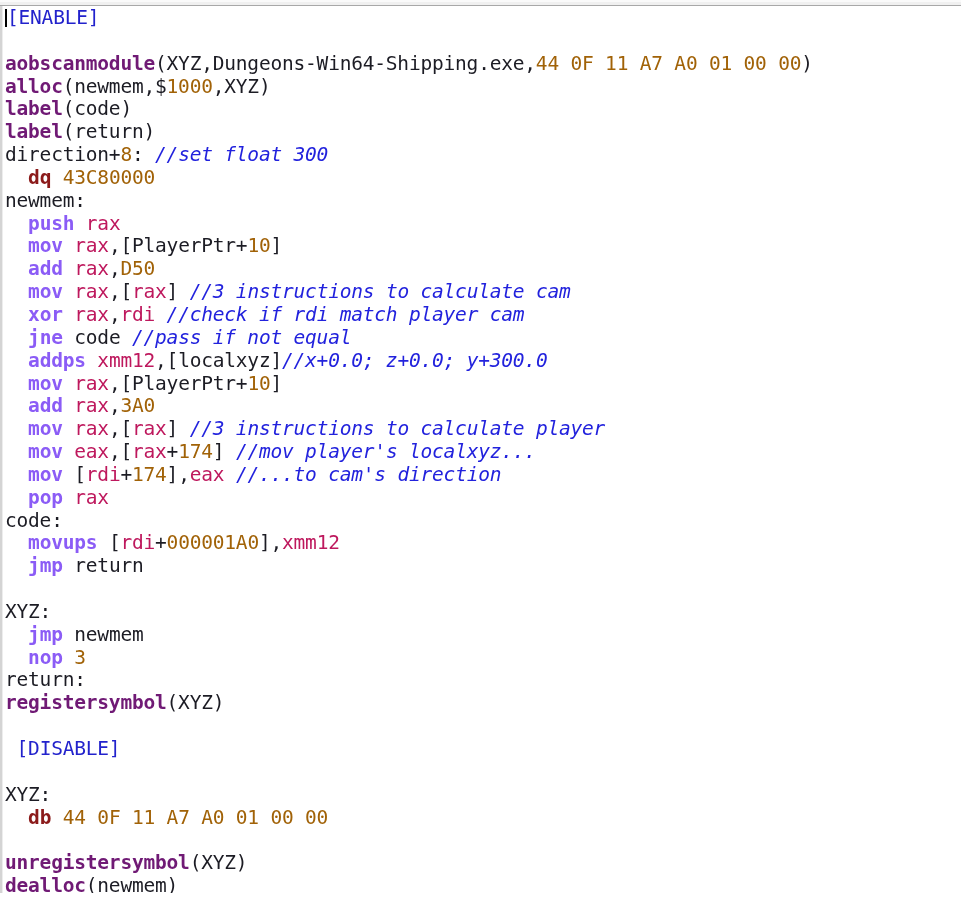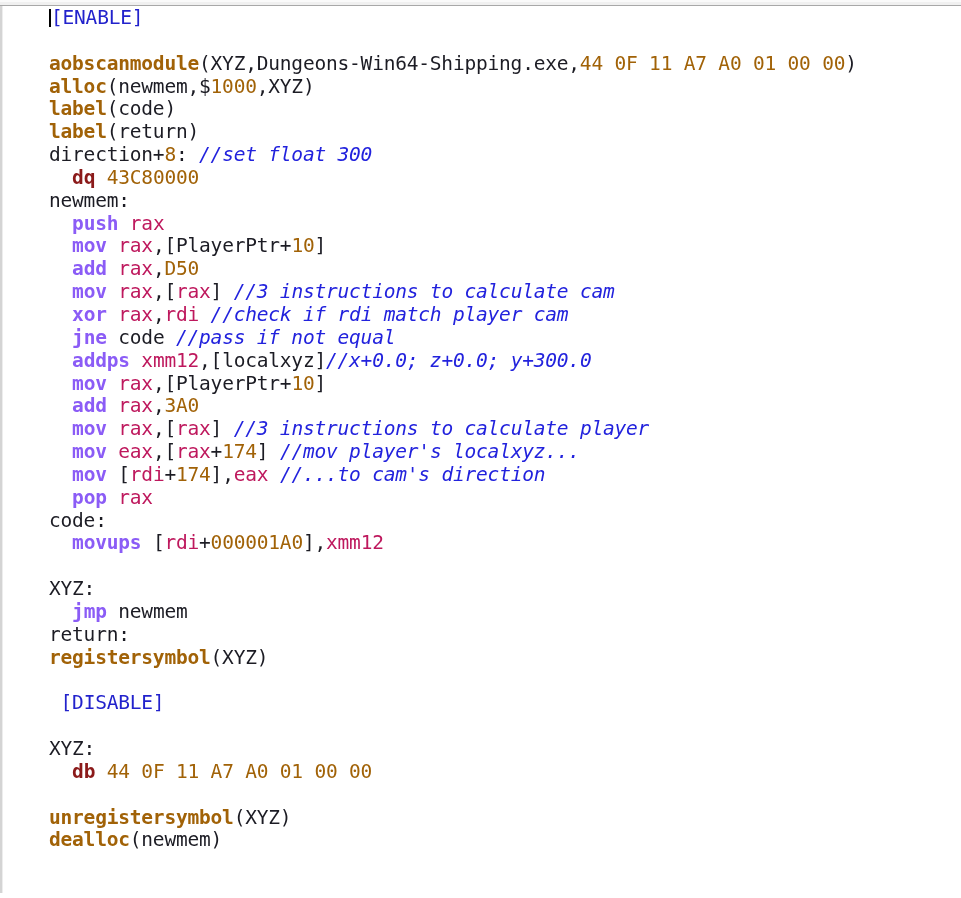--- a/index.html
+++ b/index.html
@@ -66,25 +66,24 @@
     overflow: hidden;
   }
 
   .code-line {
     height: 22.85px;
     line-height: 22.85px;
     font-size: 19.5px;
     white-space: pre;
     color: #1c1c24;
     letter-spacing: -0.2px;
-    margin-left: 44px;
   }
 
   
-  .tok-cmd      { color: #a16207; font-weight: bold; }   
+  .tok-cmd      { color: #701a75; font-weight: bold; }   
   .tok-mnem     { color: #8b5cf6; font-weight: bold; }   
   .tok-dqdb     { color: #8b1a1a; font-weight: bold; text-align: center; }   
   .tok-reg      { color: #be185d; font-weight: normal; }   
   .tok-num      { color: #a16207; }                      
   .tok-comment  { color: #2222dd; font-style: italic; }  
   .tok-section  { color: #2222cc; }                      
   .tok-plain    { color: #1c1c24; }                      
 
   
   #caret {
@@ -136,23 +135,25 @@
       <div class="code-line" id="line-15"><span class="tok-plain">  </span><span class="tok-mnem">jne</span><span class="tok-plain"> code </span><span class="tok-comment">//pass if not equal</span></div>
       <div class="code-line" id="line-16"><span class="tok-plain">  </span><span class="tok-mnem">addps</span><span class="tok-plain"> </span><span class="tok-reg">xmm12</span><span class="tok-plain">,[localxyz]</span><span class="tok-comment">//x+0.0; z+0.0; y+300.0</span></div>
       <div class="code-line" id="line-17"><span class="tok-plain">  </span><span class="tok-mnem">mov</span><span class="tok-plain"> </span><span class="tok-reg">rax</span><span class="tok-plain">,[PlayerPtr+</span><span class="tok-num">10</span><span class="tok-plain">]</span></div>
       <div class="code-line" id="line-18"><span class="tok-plain">  </span><span class="tok-mnem">add</span><span class="tok-plain"> </span><span class="tok-reg">rax</span><span class="tok-plain">,</span><span class="tok-num">3A0</span></div>
       <div class="code-line" id="line-19"><span class="tok-plain">  </span><span class="tok-mnem">mov</span><span class="tok-plain"> </span><span class="tok-reg">rax</span><span class="tok-plain">,[</span><span class="tok-reg">rax</span><span class="tok-plain">] </span><span class="tok-comment">//3 instructions to calculate player</span></div>
       <div class="code-line" id="line-20"><span class="tok-plain">  </span><span class="tok-mnem">mov</span><span class="tok-plain"> </span><span class="tok-reg">eax</span><span class="tok-plain">,[</span><span class="tok-reg">rax</span><span class="tok-plain">+</span><span class="tok-num">174</span><span class="tok-plain">] </span><span class="tok-comment">//mov player's localxyz...</span></div>
       <div class="code-line" id="line-21"><span class="tok-plain">  </span><span class="tok-mnem">mov</span><span class="tok-plain"> [</span><span class="tok-reg">rdi</span><span class="tok-plain">+</span><span class="tok-num">174</span><span class="tok-plain">],</span><span class="tok-reg">eax</span><span class="tok-plain"> </span><span class="tok-comment">//...to cam's direction</span></div>
       <div class="code-line" id="line-23"><span class="tok-plain">  </span><span class="tok-mnem">pop</span><span class="tok-plain"> </span><span class="tok-reg">rax</span></div>
       <div class="code-line" id="line-22"><span class="tok-plain">code:</span></div>
       <div class="code-line" id="line-24"><span class="tok-plain">  </span><span class="tok-mnem">movups</span><span class="tok-plain"> [</span><span class="tok-reg">rdi</span><span class="tok-plain">+</span><span class="tok-num">000001A0</span><span class="tok-plain">],</span><span class="tok-reg">xmm12</span></div>
+      <div class="code-line" id="line-25"><span class="tok-plain">  </span><span class="tok-mnem">jmp</span><span class="tok-plain"> return</span></div>
       <div class="code-line" id="line-26">&nbsp;</div>
       <div class="code-line" id="line-27"><span class="tok-plain">XYZ:</span></div>
       <div class="code-line" id="line-28"><span class="tok-plain">  </span><span class="tok-mnem">jmp</span><span class="tok-plain"> newmem</span></div>
+      <div class="code-line" id="line-29"><span class="tok-plain">  </span><span class="tok-mnem">nop</span><span class="tok-plain"> </span><span class="tok-num">3</span></div>
       <div class="code-line" id="line-30"><span class="tok-plain">return:</span></div>
       <div class="code-line" id="line-31"><span class="tok-cmd">registersymbol</span><span class="tok-plain">(XYZ)</span></div>
       <div class="code-line" id="line-32">&nbsp;</div>
       <div class="code-line" id="line-33"><span class="tok-plain"> </span><span class="tok-section">[DISABLE]</span></div>
       <div class="code-line" id="line-34">&nbsp;</div>
       <div class="code-line" id="line-35"><span class="tok-plain">XYZ:</span></div>
       <div class="code-line" id="line-36"><span class="tok-plain">  </span><span class="tok-dqdb">db</span><span class="tok-plain"> </span><span class="tok-num">44 0F 11 A7 A0 01 00 00</span></div>
       <div class="code-line" id="line-37">&nbsp;</div>
       <div class="code-line" id="line-38"><span class="tok-cmd">unregistersymbol</span><span class="tok-plain">(XYZ)</span></div>
       <div class="code-line" id="line-39"><span class="tok-cmd">dealloc</span><span class="tok-plain">(newmem)</span></div>

